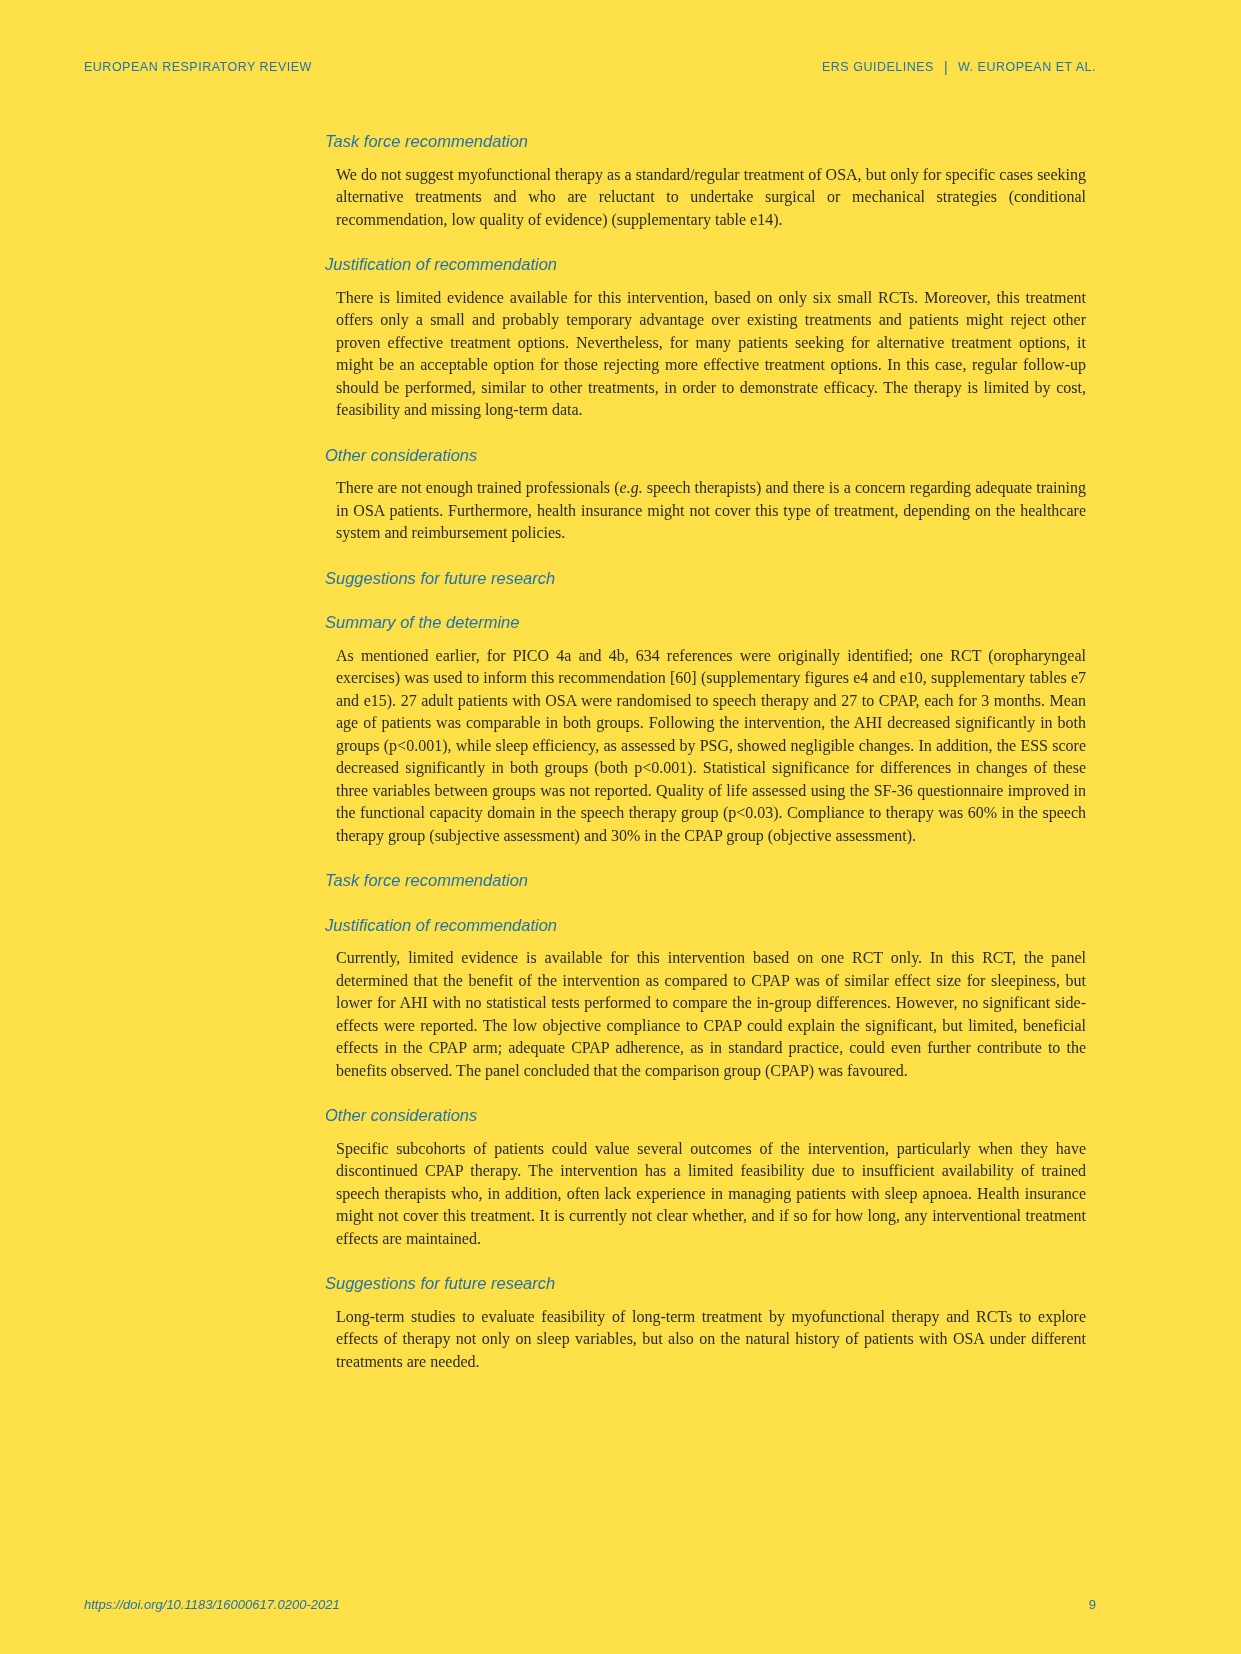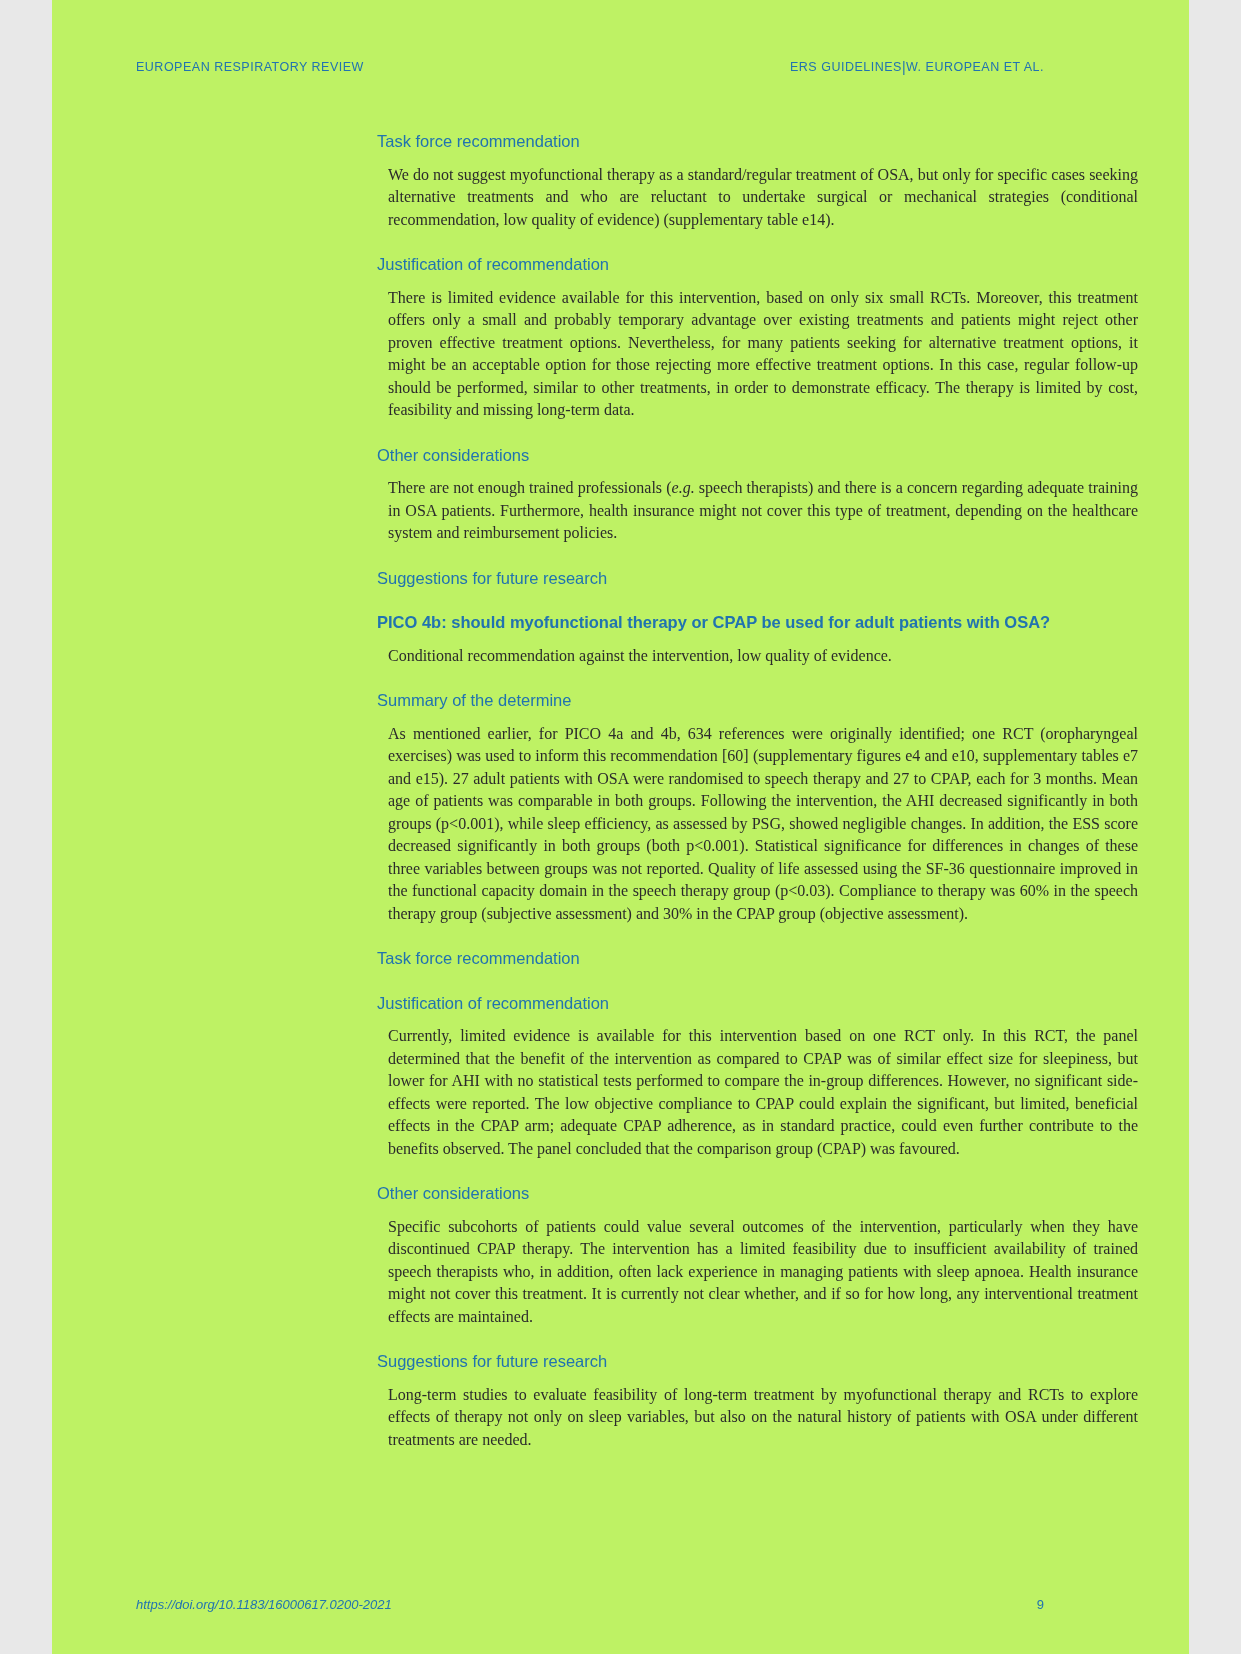--- a/index.html
+++ b/index.html
@@ -1,49 +1,50 @@
 <!DOCTYPE html>
 <html><head>
 <meta charset="utf-8">
 <style>
   html, body { margin: 0; padding: 0; background: #e8e8e8; }
   .page {
     position: relative;
-    width: 1137px;
+    width: 1241px;
     height: 1654px;
     margin: 0 auto;
-    background: #bef264;
+    background: #fde047;
     font-family: "Liberation Sans", sans-serif;
     overflow: hidden;
   }
   .header {
     position: absolute;
     top: 58px;
     left: 84px;
     right: 145px;
     display: flex;
     justify-content: space-between;
     align-items: baseline;
     color: #2173b0;
     font-size: 12.5px;
     letter-spacing: 0.5px;
     font-weight: 400;
   }
-  .header .right { display: flex; align-items: baseline; gap: 0; }
+  .header .right { display: flex; align-items: baseline; gap: 10px; }
   .header .sep { font-size: 14px; font-weight: 300; position: relative; top: 1px; }
   .content {
     position: absolute;
     top: 130px;
     left: 325px;
     width: 772px;
   }
   .block { margin: 0 0 22px 0; }
   .block h2.heading {
     margin: 0;
     font-family: "Liberation Sans", sans-serif;
+    font-style: italic;
     font-weight: 400;
     font-size: 16.5px;
     line-height: 22.5px;
     color: #2173b0;
   }
   .block h2.heading.pico { font-weight: 700; font-size: 16.5px; }
   .para {
     margin: 11px;
     font-family: "Liberation Serif", "DejaVu Serif", serif;
     font-size: 16px;
@@ -90,24 +91,20 @@
         <p class="para"><span>There is limited evidence available for this intervention, based on only six small RCTs. Moreover, this treatment offers only a small and probably temporary advantage over existing treatments and patients might reject other proven effective treatment options. Nevertheless, for many patients seeking for alternative treatment options, it might be an acceptable option for those rejecting more effective treatment options. In this case, regular follow-up should be performed, similar to other treatments, in order to demonstrate efficacy. The therapy is limited by cost, feasibility and missing long-term data.</span></p>
       </section>
       <section class="block">
         <h2 class="heading">Other considerations</h2>
         <p class="para"><span>There are not enough trained professionals (</span><em>e.g.</em><span> speech therapists) and there is a concern regarding adequate training in OSA patients. Furthermore, health insurance might not cover this type of treatment, depending on the healthcare system and reimbursement policies.</span></p>
       </section>
       <section class="block">
         <h2 class="heading">Suggestions for future research</h2>
       </section>
       <section class="block">
-        <h2 class="heading pico">PICO 4b: should myofunctional therapy or CPAP be used for adult patients with OSA?</h2>
-        <p class="para"><span>Conditional recommendation against the intervention, low quality of evidence.</span></p>
-      </section>
-      <section class="block">
         <h2 class="heading">Summary of the determine</h2>
         <p class="para"><span>As mentioned earlier, for PICO 4a and 4b, 634 references were originally identified; one RCT (oropharyngeal exercises) was used to inform this recommendation [60] (supplementary figures e4 and e10, supplementary tables e7 and e15). 27 adult patients with OSA were randomised to speech therapy and 27 to CPAP, each for 3 months. Mean age of patients was comparable in both groups. Following the intervention, the AHI decreased significantly in both groups (p&lt;0.001), while sleep efficiency, as assessed by PSG, showed negligible changes. In addition, the ESS score decreased significantly in both groups (both p&lt;0.001). Statistical significance for differences in changes of these three variables between groups was not reported. Quality of life assessed using the SF-36 questionnaire improved in the functional capacity domain in the speech therapy group (p&lt;0.03). Compliance to therapy was 60% in the speech therapy group (subjective assessment) and 30% in the CPAP group (objective assessment).</span></p>
       </section>
       <section class="block">
         <h2 class="heading">Task force recommendation</h2>
       </section>
       <section class="block">
         <h2 class="heading">Justification of recommendation</h2>
         <p class="para"><span>Currently, limited evidence is available for this intervention based on one RCT only. In this RCT, the panel determined that the benefit of the intervention as compared to CPAP was of similar effect size for sleepiness, but lower for AHI with no statistical tests performed to compare the in-group differences. However, no significant side-effects were reported. The low objective compliance to CPAP could explain the significant, but limited, beneficial effects in the CPAP arm; adequate CPAP adherence, as in standard practice, could even further contribute to the benefits observed. The panel concluded that the comparison group (CPAP) was favoured.</span></p>
       </section>

